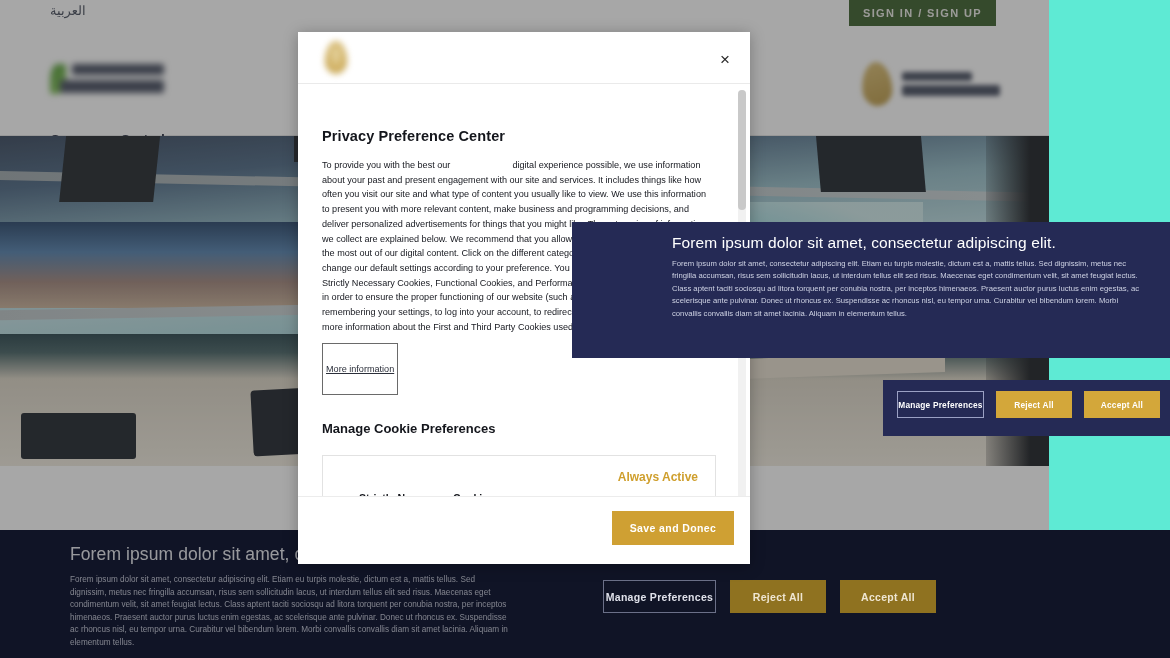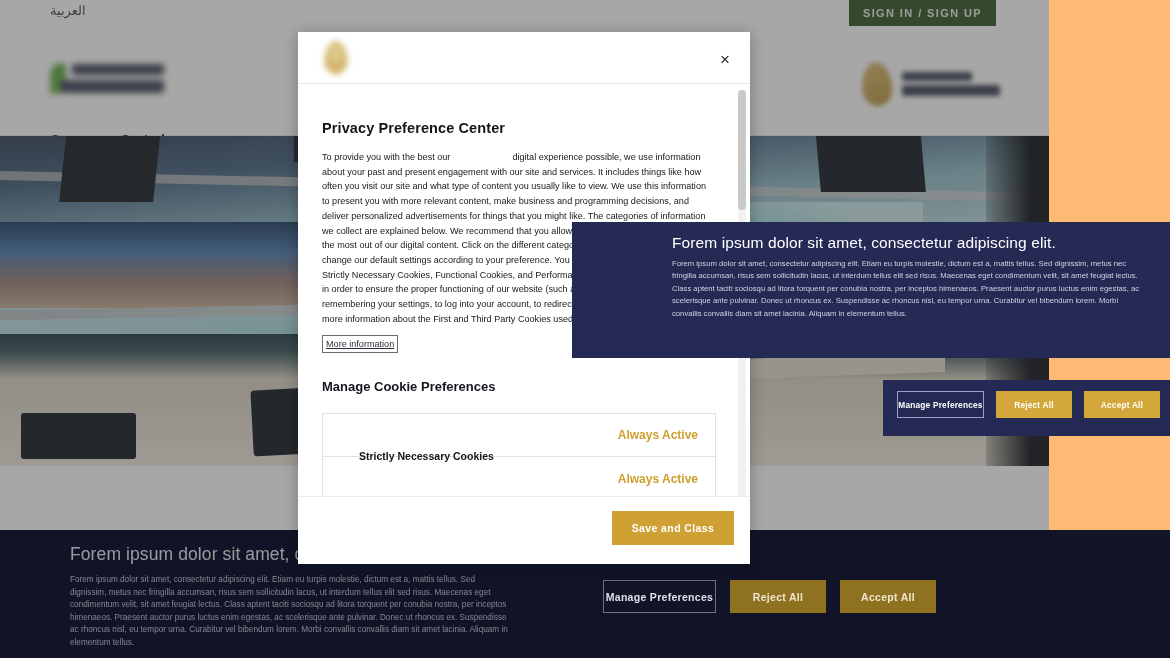--- a/index.html
+++ b/index.html
@@ -6,21 +6,21 @@
   html, body {
     width: 1170px; height: 658px;
     overflow: hidden;
     font-family: "Liberation Sans", sans-serif;
     background: #ffffff;
   }
 
   #page { position: relative; width: 1170px; height: 658px; overflow: hidden; background:#fff; }
 
   
-  .site { position: absolute; inset: 0; background: #fdba74; }
+  .site { position: absolute; inset: 0; background: #5eead4; }
 
   .topbar {
     position: absolute; left: 0; top: 0; width: 1049px; height: 26px;
     background: #ffffff;
   }
   .lang-link {
     position: absolute; left: 50px; top: 3px;
     font-size: 13px; color: #3b4252; direction: rtl;
   }
   .signin-btn {
@@ -213,37 +213,37 @@
     border-radius: 50% 50% 50% 50% / 62% 62% 38% 38%;
   }
   .pc-close {
     position:absolute; right:14px; top:16px; width:22px; height:22px;
     background:none; border:none; cursor:pointer;
     display:flex; align-items:center; justify-content:center;
     font-size: 17px; color:#2a2a2a; line-height:1;
   }
 
   .pc-scroll {
-    position:absolute; left:0; top:60px; width:452px; height: 450px;
+    position:absolute; left:0; top:68px; width:452px; height: 450px;
     overflow:hidden;
   }
   .pc-inner { padding: 28px 24px 0 24px; width: 430px; }
 
   .pc-title {
     font-size: 14.5px; font-weight: bold; color: #14161c; letter-spacing:.1px;
   }
   .pc-desc {
     margin-top: 14px; font-size: 9.1px; line-height: 1.62; color: #16181f;
     width: 394px; text-align: left;
   }
   .pc-desc .gapspan { display:inline-block; width:62px; }
   .more-info {
     display:inline-block; margin-top: 8px;
     font-size: 9.1px; color:#2b2f3a; text-decoration: underline;
-    border: 1px solid #6a6a6a; padding: 1px 3px; cursor:pointer;
+    border: 1px solid #6a6a6a; padding: 18px 3px; cursor:pointer;
   }
 
   .pc-subtitle {
     margin-top: 26px; font-size: 13px; font-weight: bold; color:#14161c;
   }
   .pc-cats {
     margin-top: 19px; width: 394px; border: 1px solid #e2e2e2;
   }
   .pc-cat {
     height: 43px; display:flex; align-items:center; justify-content:space-between;
@@ -396,21 +396,21 @@
           </div>
         </div>
       </div>
     </div>
 
     <div class="pc-sb-track">
       <div class="pc-sb-thumb"></div>
     </div>
 
     <div class="pc-foot">
-      <button class="save-close">Save and Class</button>
+      <button class="save-close">Save and Donec</button>
     </div>
   </div>
 
   <div class="float-panel">
     <div class="fp-title">Forem ipsum dolor sit amet, consectetur adipiscing elit.</div>
     <div class="fp-body">Forem ipsum dolor sit amet, consectetur adipiscing elit. Etiam eu turpis molestie, dictum est a, mattis tellus. Sed dignissim, metus nec fringilla accumsan, risus sem sollicitudin lacus, ut interdum tellus elit sed risus. Maecenas eget condimentum velit, sit amet feugiat lectus. Class aptent taciti sociosqu ad litora torquent per conubia nostra, per inceptos himenaeos. Praesent auctor purus luctus enim egestas, ac scelerisque ante pulvinar. Donec ut rhoncus ex. Suspendisse ac rhoncus nisl, eu tempor urna. Curabitur vel bibendum lorem. Morbi convallis convallis diam sit amet lacinia. Aliquam in elementum tellus.</div>
   </div>
 
   <div class="float-actions">
     <div class="fa-row">

